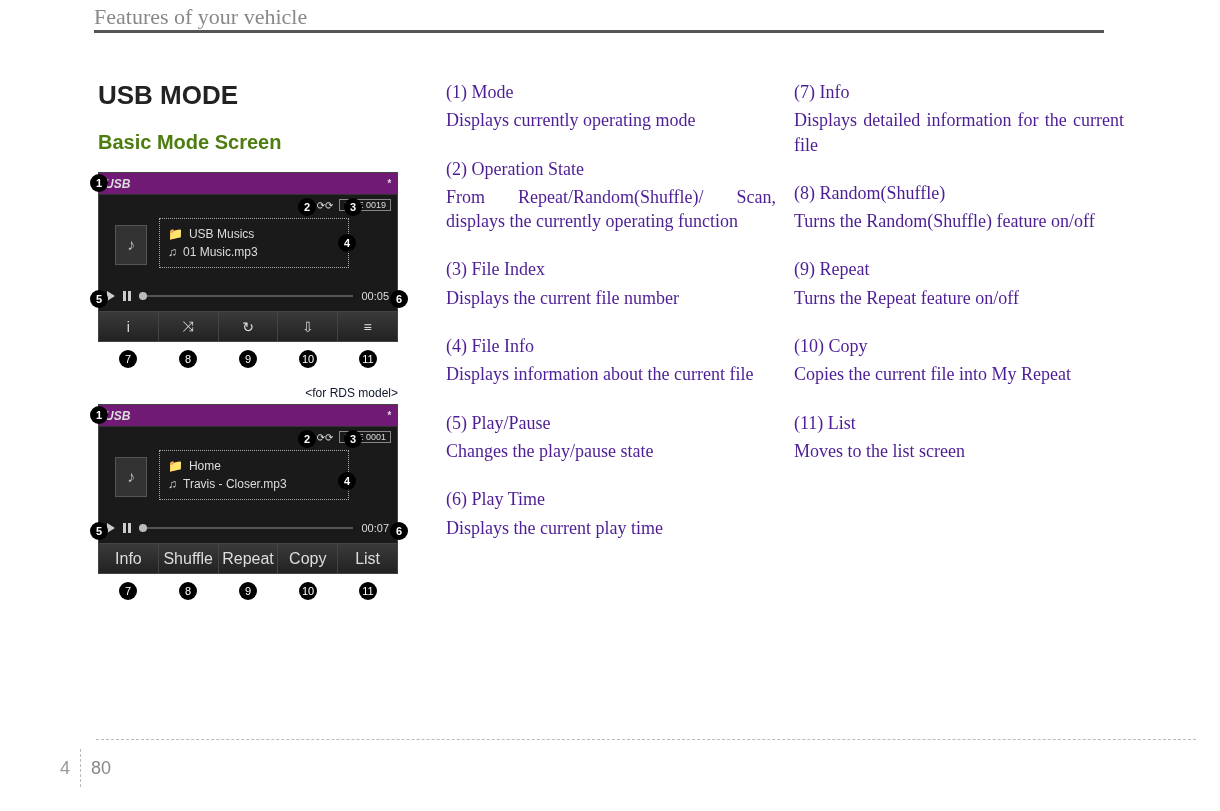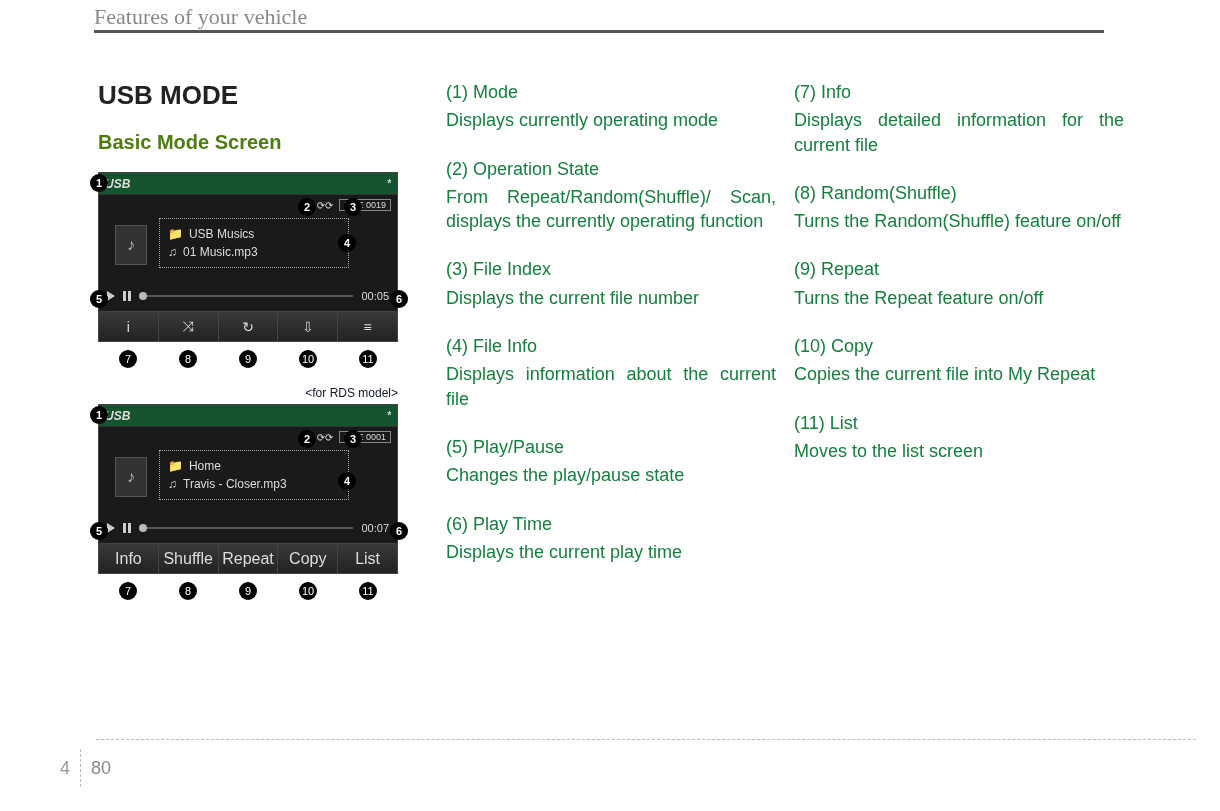--- a/index.html
+++ b/index.html
@@ -71,21 +71,21 @@
       font-size: 12px;
       margin-bottom: 8px;
     }
     .infotainment .topbar {
       height: 22px;
       display: flex;
       align-items: center;
       padding: 0 6px;
       font-style: italic;
       font-weight: bold;
-      background: #14532d;
+      background: #701a75;
       border-bottom: 1px solid #333;
       gap: 6px;
     }
     .infotainment .topbar .bt {
       margin-left: auto;
       font-size: 10px;
     }
     .infotainment .midrow {
       height: 20px;
       display: flex;
@@ -243,22 +243,23 @@
       font-size: 11px;
       display: flex;
       align-items: center;
       justify-content: center;
     }
 
     
     .item-block {
       margin-bottom: 24px;
       font-size: 18px;
-      color: #15803d;
+      color: #4c1d95;
       line-height: 1.35;
+      font-family: Liberation Serif, serif;
     }
     .item-block .ihead {
       font-size: 18px;
       margin-bottom: 4px;
     }
     .item-block .ibody {
       text-align: justify;
     }
 
     

